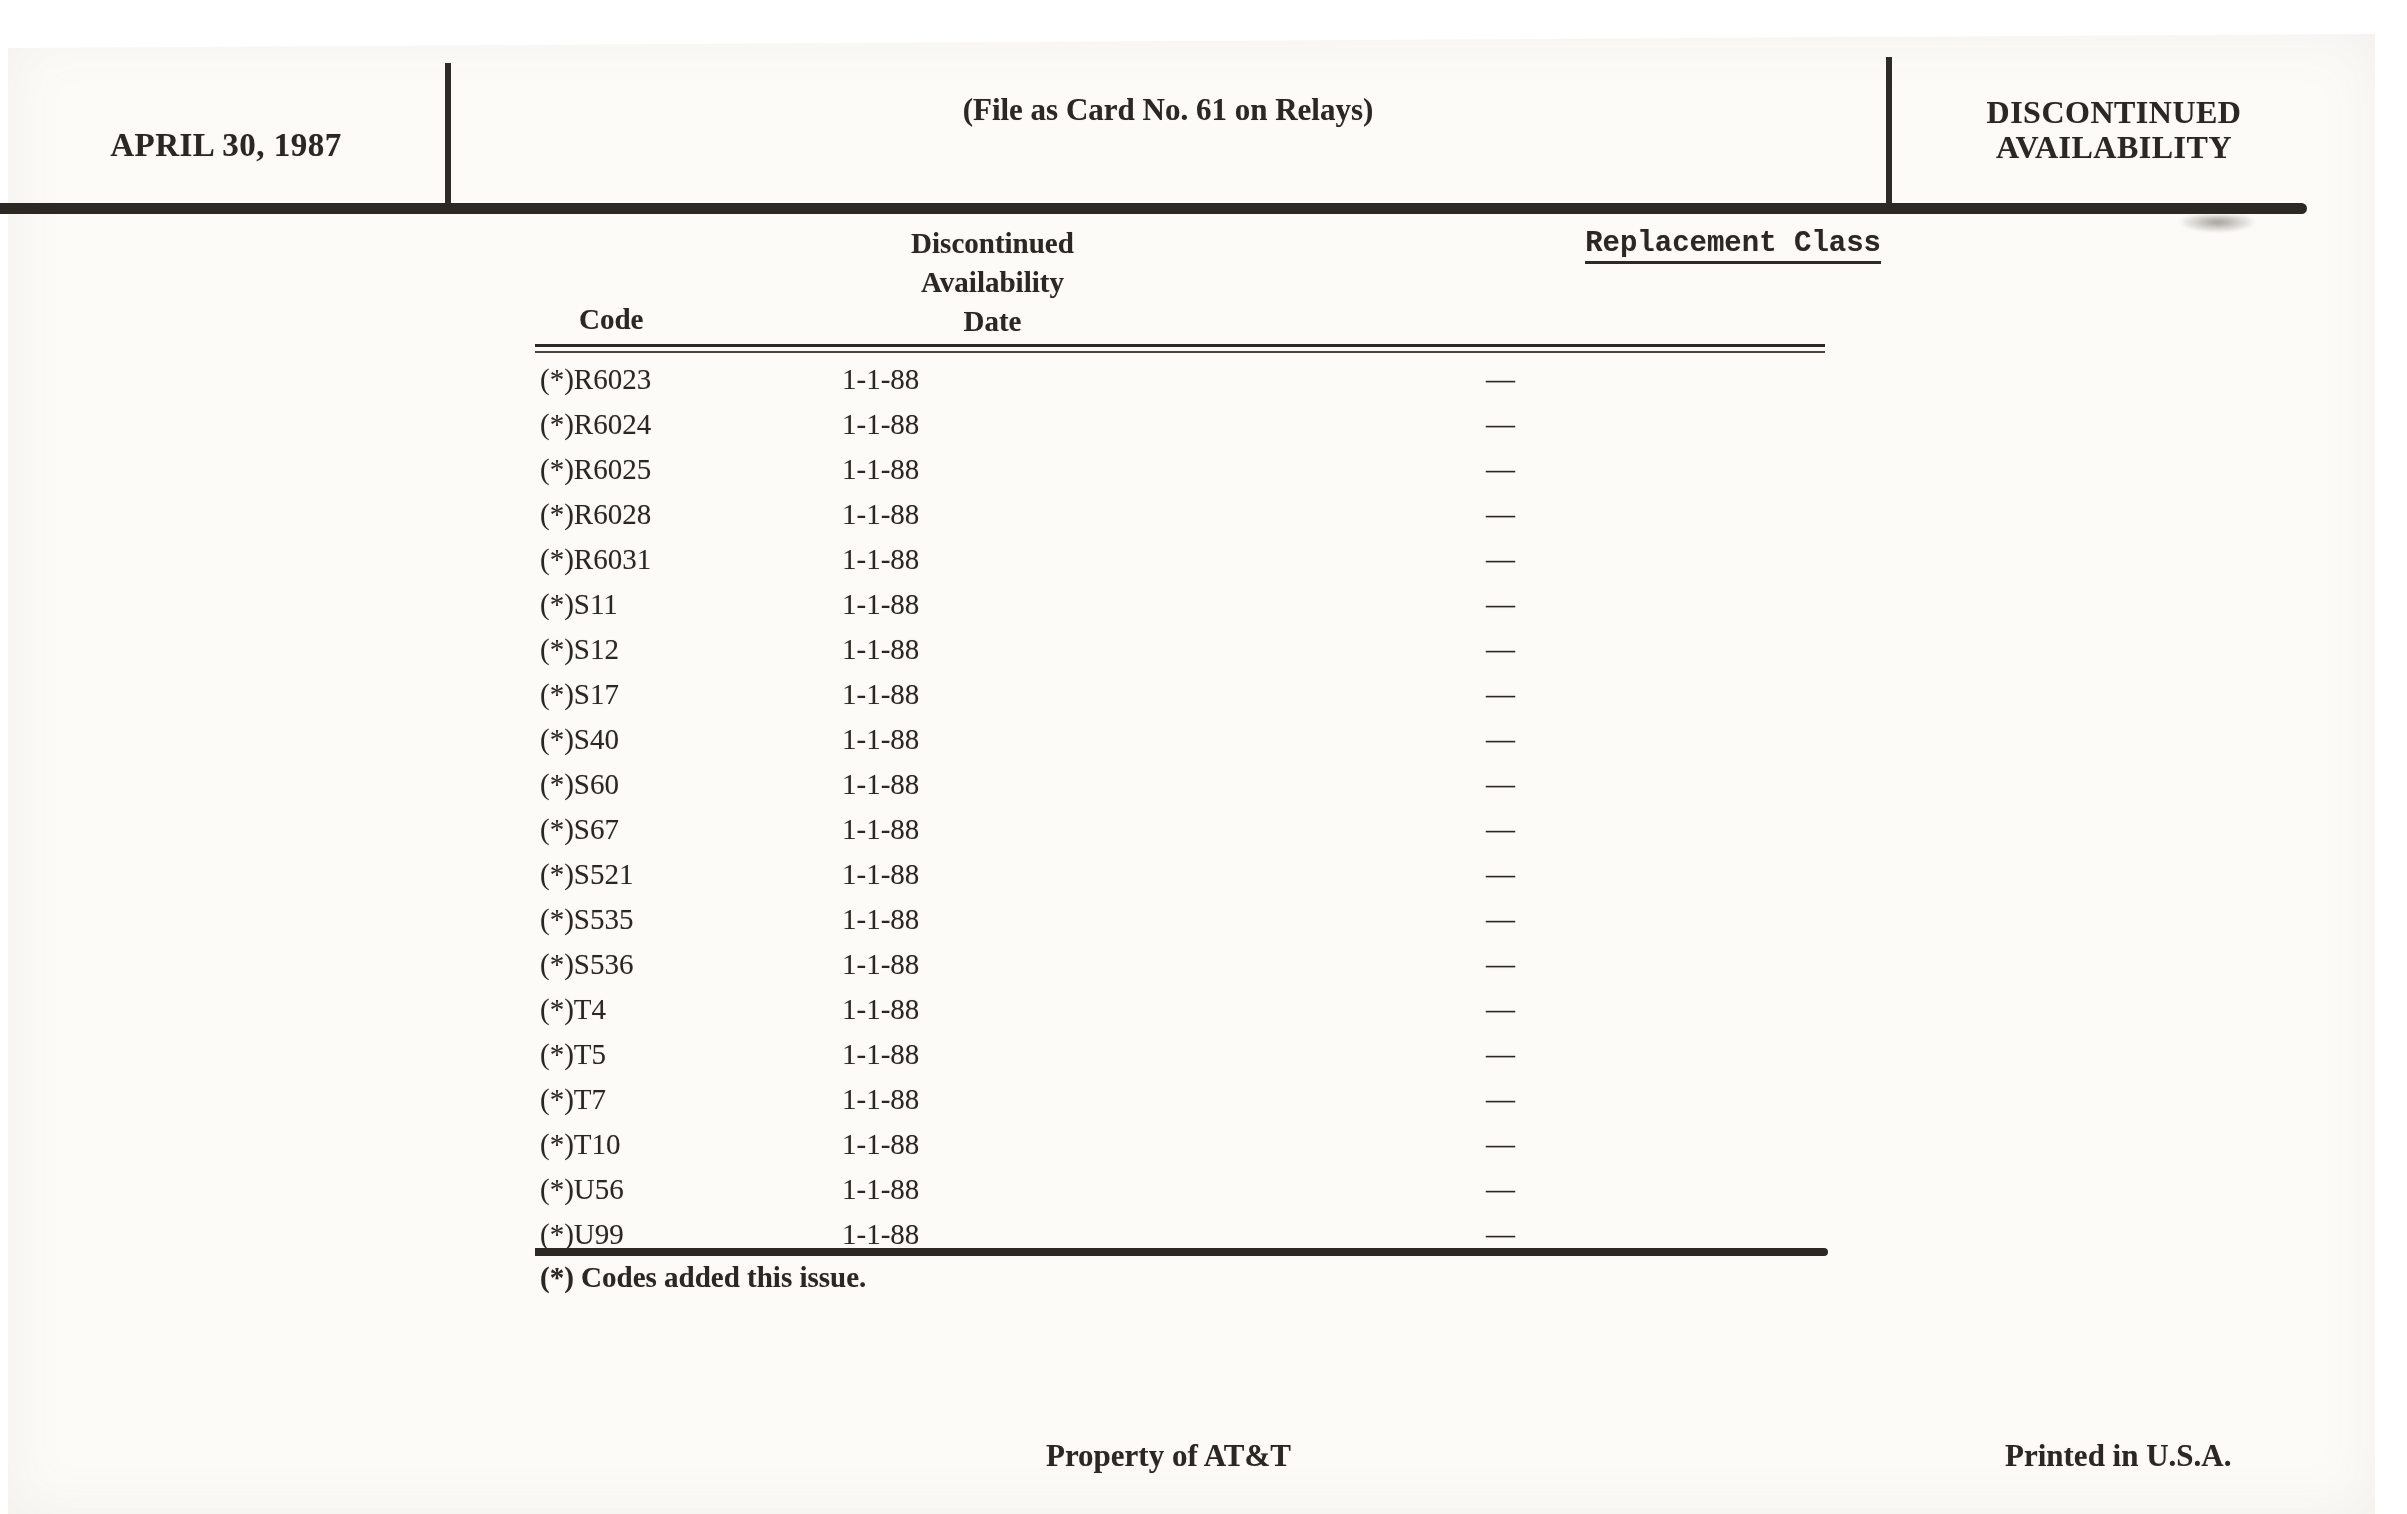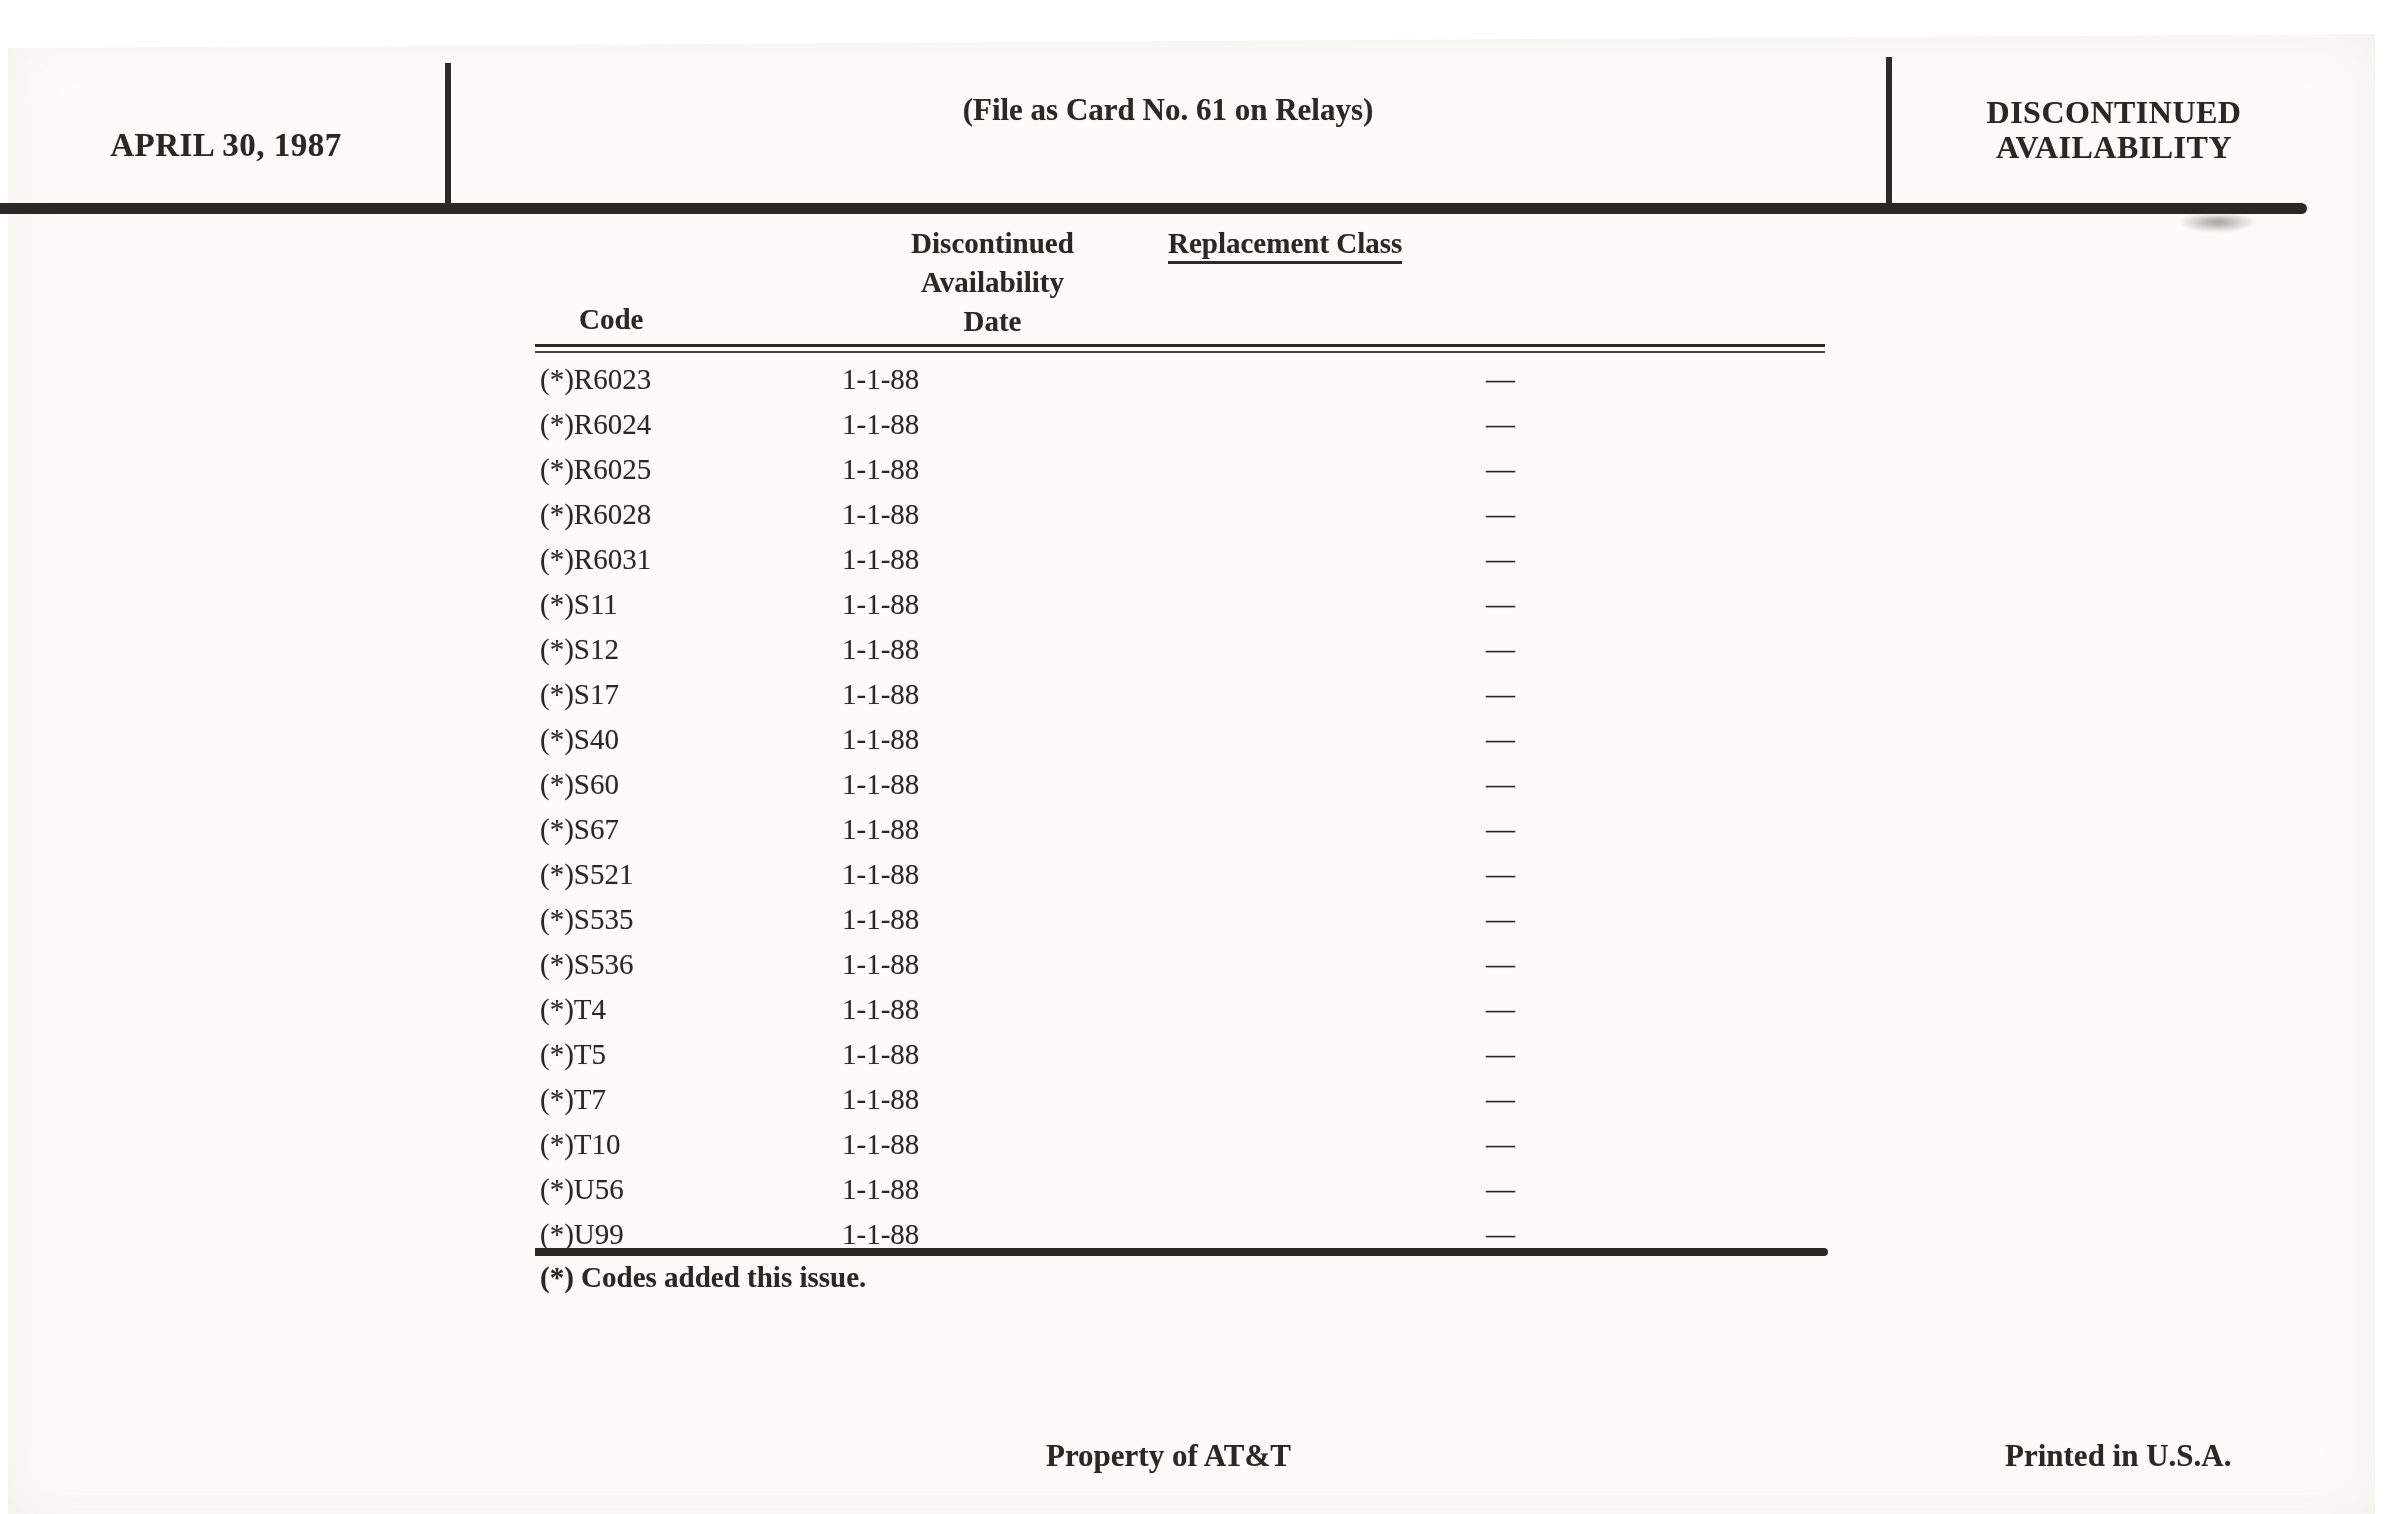--- a/index.html
+++ b/index.html
@@ -29,21 +29,21 @@
   .page-subtitle{font-size:31px;line-height:34px;margin-top:4px;}
   .section-label{left:1911px;top:95px;width:406px;text-align:center;font-size:32px;line-height:35px;letter-spacing:0.5px;}
 
   .header-rule{left:0;top:203px;width:2307px;height:11px;background:#2c2823;border-radius:0 6px 6px 0;}
   .smudge{left:2178px;top:215px;width:79px;height:18px;
     background:radial-gradient(ellipse at 50% 40%,rgba(95,89,80,.55),rgba(95,89,80,0) 70%);
     filter:blur(1px);}
 
   .hdr-code{left:579px;top:303px;width:198px;font-size:29px;}
   .hdr-date{left:844px;top:224px;width:297px;text-align:center;font-size:29px;line-height:39px;}
-  .hdr-repl{left:1168px;top:224px;width:665px;text-align:left;font-size:29px;line-height:39px;}
+  .hdr-repl{left:1216px;top:224px;width:665px;text-align:right;font-size:29px;line-height:39px;font-family:Liberation Mono, monospace;}
   .hdr-repl .uline{display:inline-block;border-bottom:3px solid #2e2a25;padding-bottom:1px;line-height:33px;}
   .hline{display:block;}
 
   .dbl-rule{left:535px;top:344px;width:1290px;height:4px;
     border-top:3px solid #2c2823;border-bottom:2px solid #4a443d;}
 
   .rows{left:535px;top:357px;width:1297px;}
   .trow{display:grid;grid-template-columns:307px 327px 663px;height:45px;align-items:center;
     font-size:29px;font-weight:normal;}
   .trow .c1{padding-left:5px;text-align:left;}

